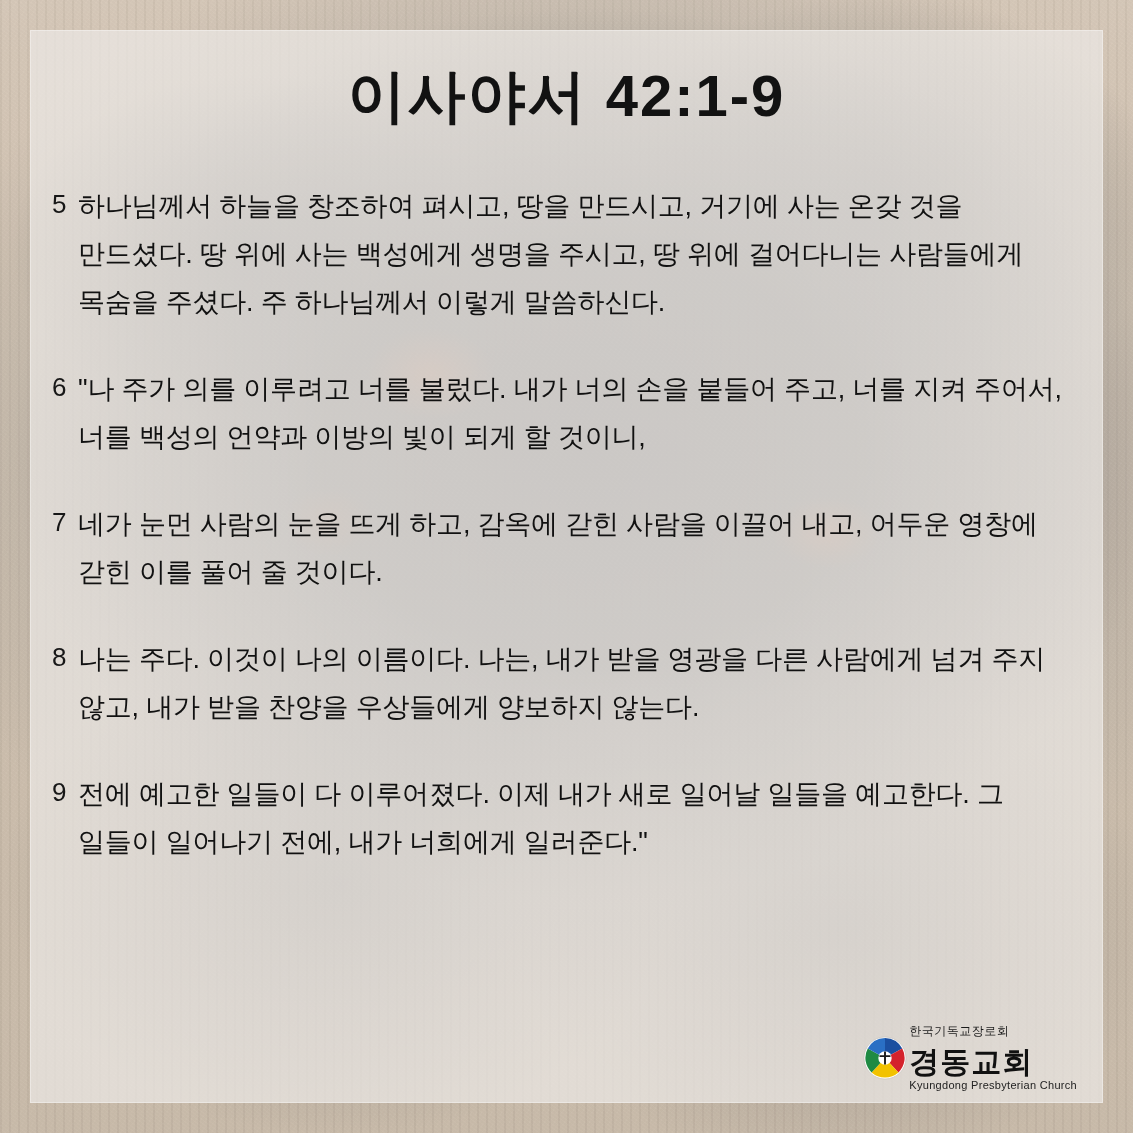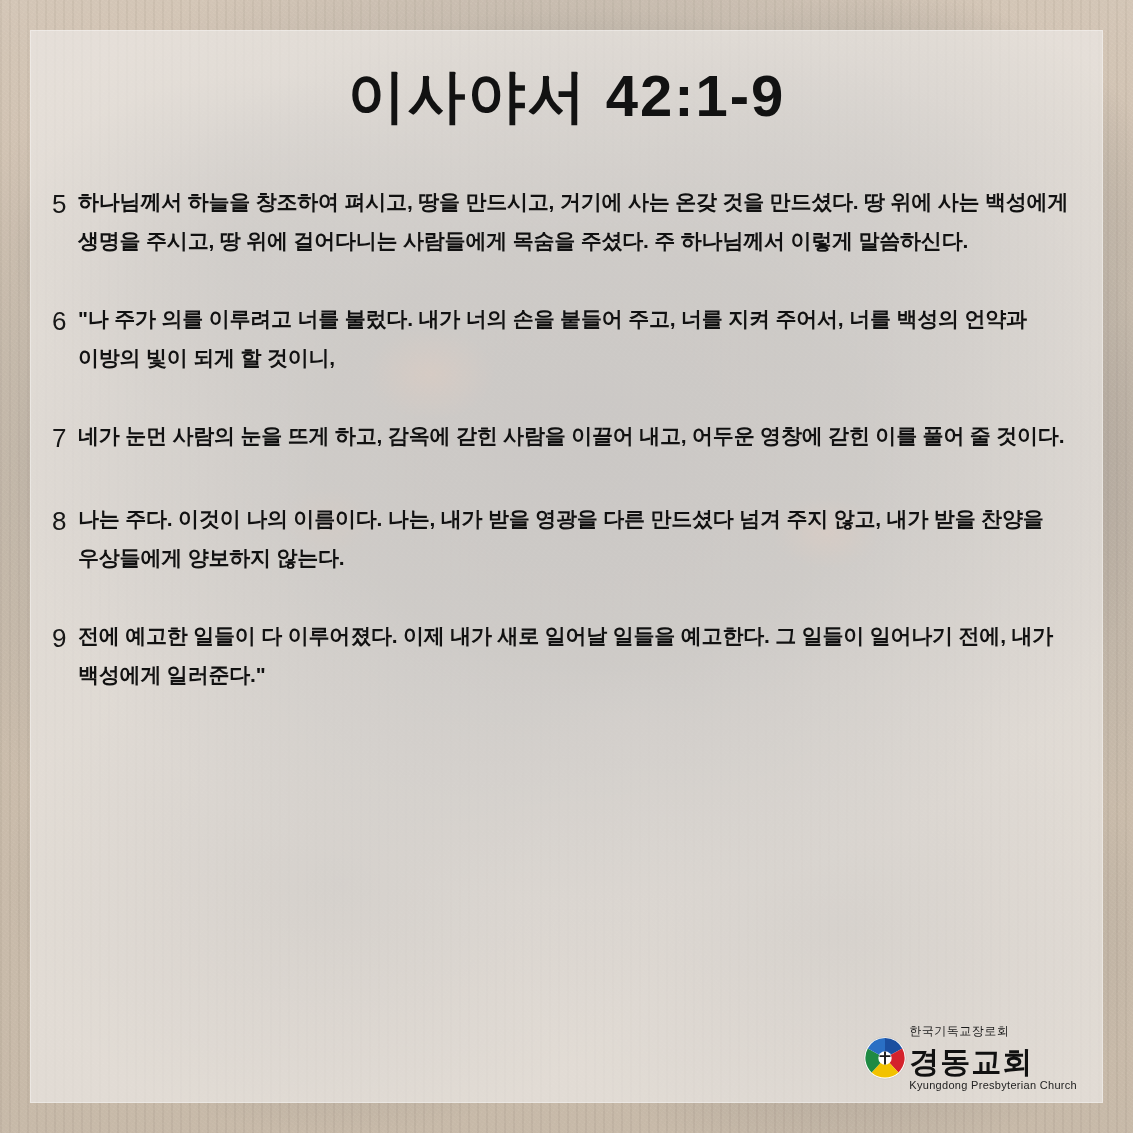--- a/index.html
+++ b/index.html
@@ -109,26 +109,25 @@
     flex: 0 0 auto;
     width: 26px;
     font-size: 26px;
     line-height: 44px;
     color: #171717;
     text-align: left;
     font-weight: normal;
   }
   .vtext {
     flex: 1 1 auto;
-    font-size: 21px;
-    line-height: 39px;
+    font-size: 27px;
+    line-height: 48px;
     color: #111111;
     letter-spacing: -0.2px;
     word-break: keep-all;
-    font-weight: bold;
   }
 
   
   .logo {
     position: absolute;
     right: 56px;
     bottom: 42px;
     display: flex;
     align-items: center;
     gap: 1px;
@@ -193,26 +192,26 @@
         <div class="vtext">"나 주가 의를 이루려고 너를 불렀다. 내가 너의 손을 붙들어 주고, 너를 지켜 주어서, 너를 백성의 언약과 이방의 빛이 되게 할 것이니,</div>
       </div>
 
       <div class="verse">
         <div class="vnum">7</div>
         <div class="vtext">네가 눈먼 사람의 눈을 뜨게 하고, 감옥에 갇힌 사람을 이끌어 내고, 어두운 영창에 갇힌 이를 풀어 줄 것이다.</div>
       </div>
 
       <div class="verse">
         <div class="vnum">8</div>
-        <div class="vtext">나는 주다. 이것이 나의 이름이다. 나는, 내가 받을 영광을 다른 만드셨다 넘겨 주지 않고, 내가 받을 찬양을 우상들에게 양보하지 않는다.</div>
+        <div class="vtext">나는 주다. 이것이 나의 이름이다. 나는, 내가 받을 영광을 다른 사람에게 넘겨 주지 않고, 내가 받을 찬양을 우상들에게 양보하지 않는다.</div>
       </div>
 
       <div class="verse">
         <div class="vnum">9</div>
-        <div class="vtext">전에 예고한 일들이 다 이루어졌다. 이제 내가 새로 일어날 일들을 예고한다. 그 일들이 일어나기 전에, 내가 백성에게 일러준다."</div>
+        <div class="vtext">전에 예고한 일들이 다 이루어졌다. 이제 내가 새로 일어날 일들을 예고한다. 그 일들이 일어나기 전에, 내가 너희에게 일러준다."</div>
       </div>
 
     </div>
 
     <div class="logo">
       <svg class="logo-mark" viewBox="0 0 48 48">
         <circle cx="24" cy="24" r="22" fill="#ffffff" stroke="#cfcac3" stroke-width="1"></circle>
         <path d="M24 24 L24 3 A21 21 0 0 1 42 14 Z" fill="#1b4fa0"></path>
         <path d="M24 24 L42 14 A21 21 0 0 1 38 39 Z" fill="#d4232c"></path>
         <path d="M24 24 L38 39 A21 21 0 0 1 10 39 Z" fill="#f2c200"></path>

